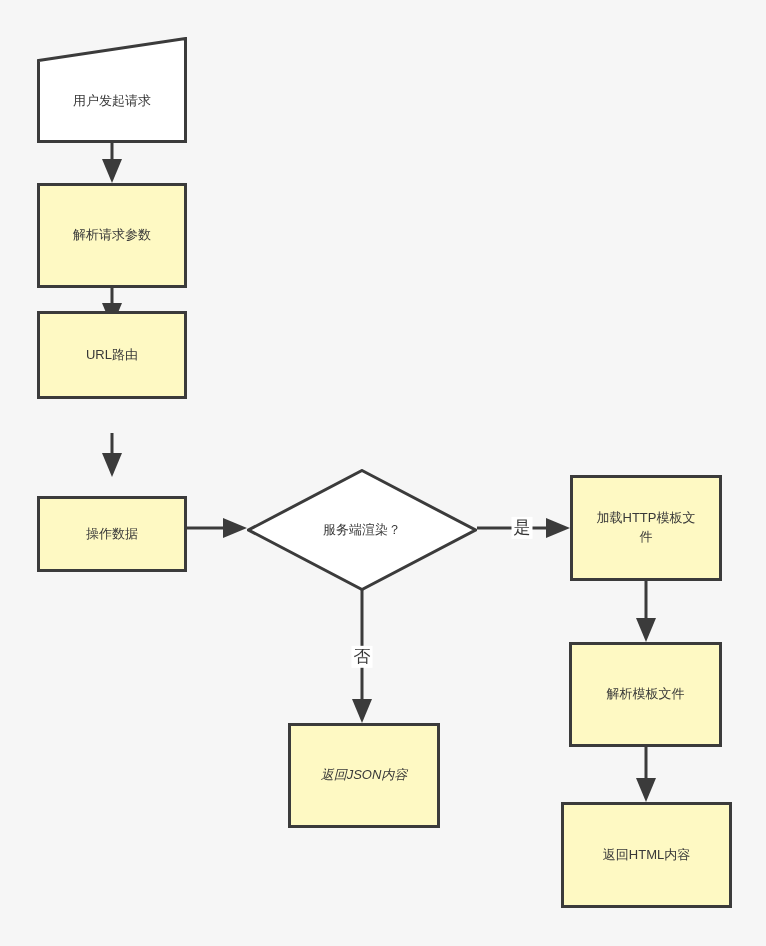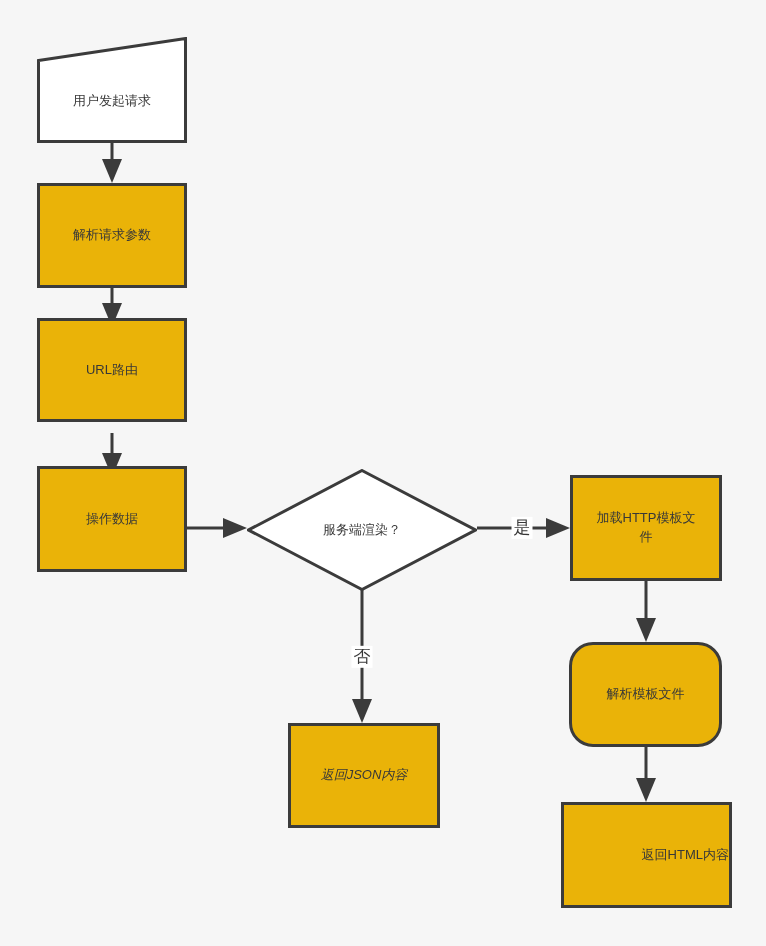--- a/index.html
+++ b/index.html
@@ -25,44 +25,44 @@
     z-index: 1;
     display: flex;
     align-items: center;
     justify-content: center;
     text-align: center;
     font-size: 13px;
     line-height: 1.45;
     color: #383838;
   }
   .rect-node {
-    background: #eab308;
+    background: #fef9c3;
     border: 3px solid #3b3b3b;
   }
   .shape-node { background: transparent; border: none; }
   .shape-node svg { position: absolute; left: 0; top: 0; }
   .shape-label {
     position: absolute;
     left: 0; right: 0; top: 0; bottom: 0;
     display: flex;
     align-items: center;
     justify-content: center;
     text-align: center;
   }
   .label-clip { display: inline-block; }
   .node-user-request    { left: 37px;  top: 37px;  width: 150px; height: 106px; }
   .node-user-request .shape-label { padding-top: 22px; }
   .node-parse-params    { left: 37px;  top: 183px; width: 150px; height: 105px; }
-  .node-url-route       { left: 37px;  top: 318px; width: 150px; height: 104px; }
-  .node-operate-data    { left: 37px;  top: 466px; width: 150px; height: 106px; }
+  .node-url-route       { left: 37px;  top: 311px; width: 150px; height: 88px; }
+  .node-operate-data    { left: 37px;  top: 496px; width: 150px; height: 76px; }
   .node-ssr-decision    { left: 247px; top: 469px; width: 230px; height: 122px; }
   .node-load-template   { left: 570px; top: 475px; width: 152px; height: 106px; }
   .node-load-template .label-clip { max-width: 104px; }
-  .node-parse-template  { left: 569px; top: 642px; width: 153px; height: 105px; border-radius: 24px; }
-  .node-return-html     { left: 561px; top: 802px; width: 171px; height: 106px; justify-content: flex-end; }
+  .node-parse-template  { left: 569px; top: 642px; width: 153px; height: 105px; }
+  .node-return-html     { left: 561px; top: 802px; width: 171px; height: 106px; }
   .node-return-json     { left: 288px; top: 723px; width: 152px; height: 105px; }
   .node-return-json .label-clip { max-width: 96px; font-style: italic; }
   .edge-label {
     position: absolute;
     z-index: 2;
     transform: translate(-50%, -50%);
     background: #ffffff;
     padding: 1px 2px;
     font-size: 17px;
     color: #383838;

